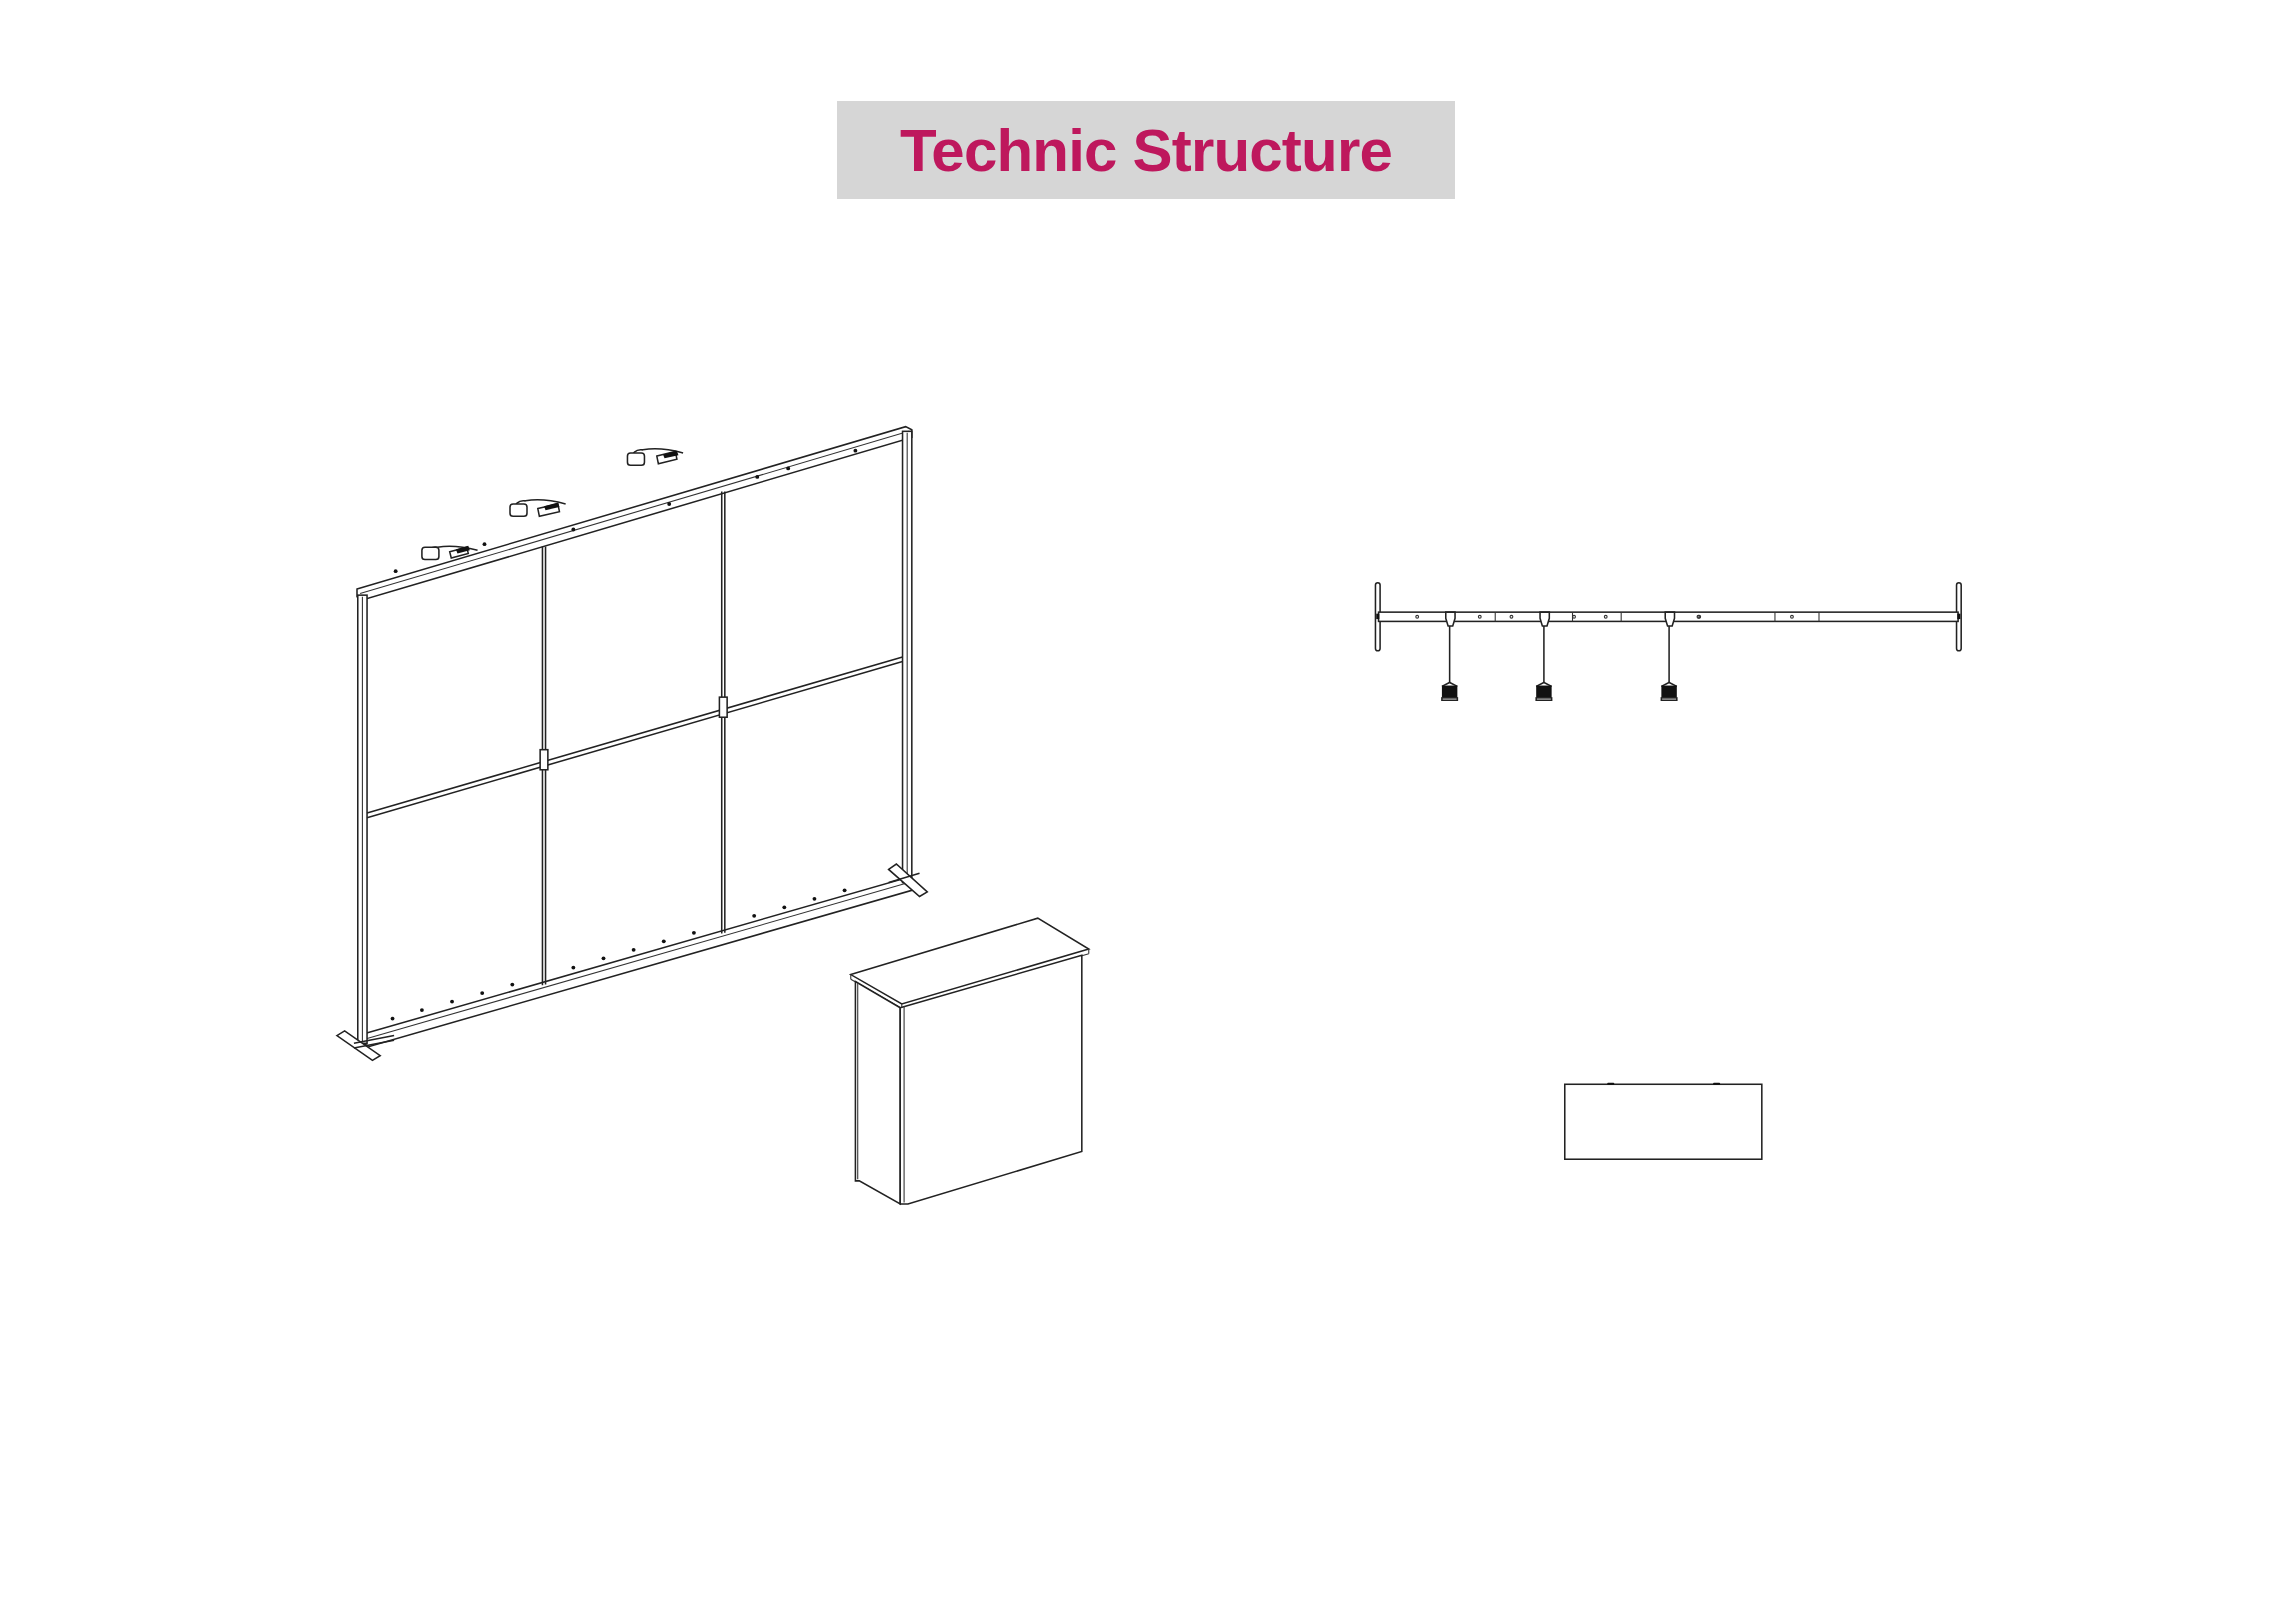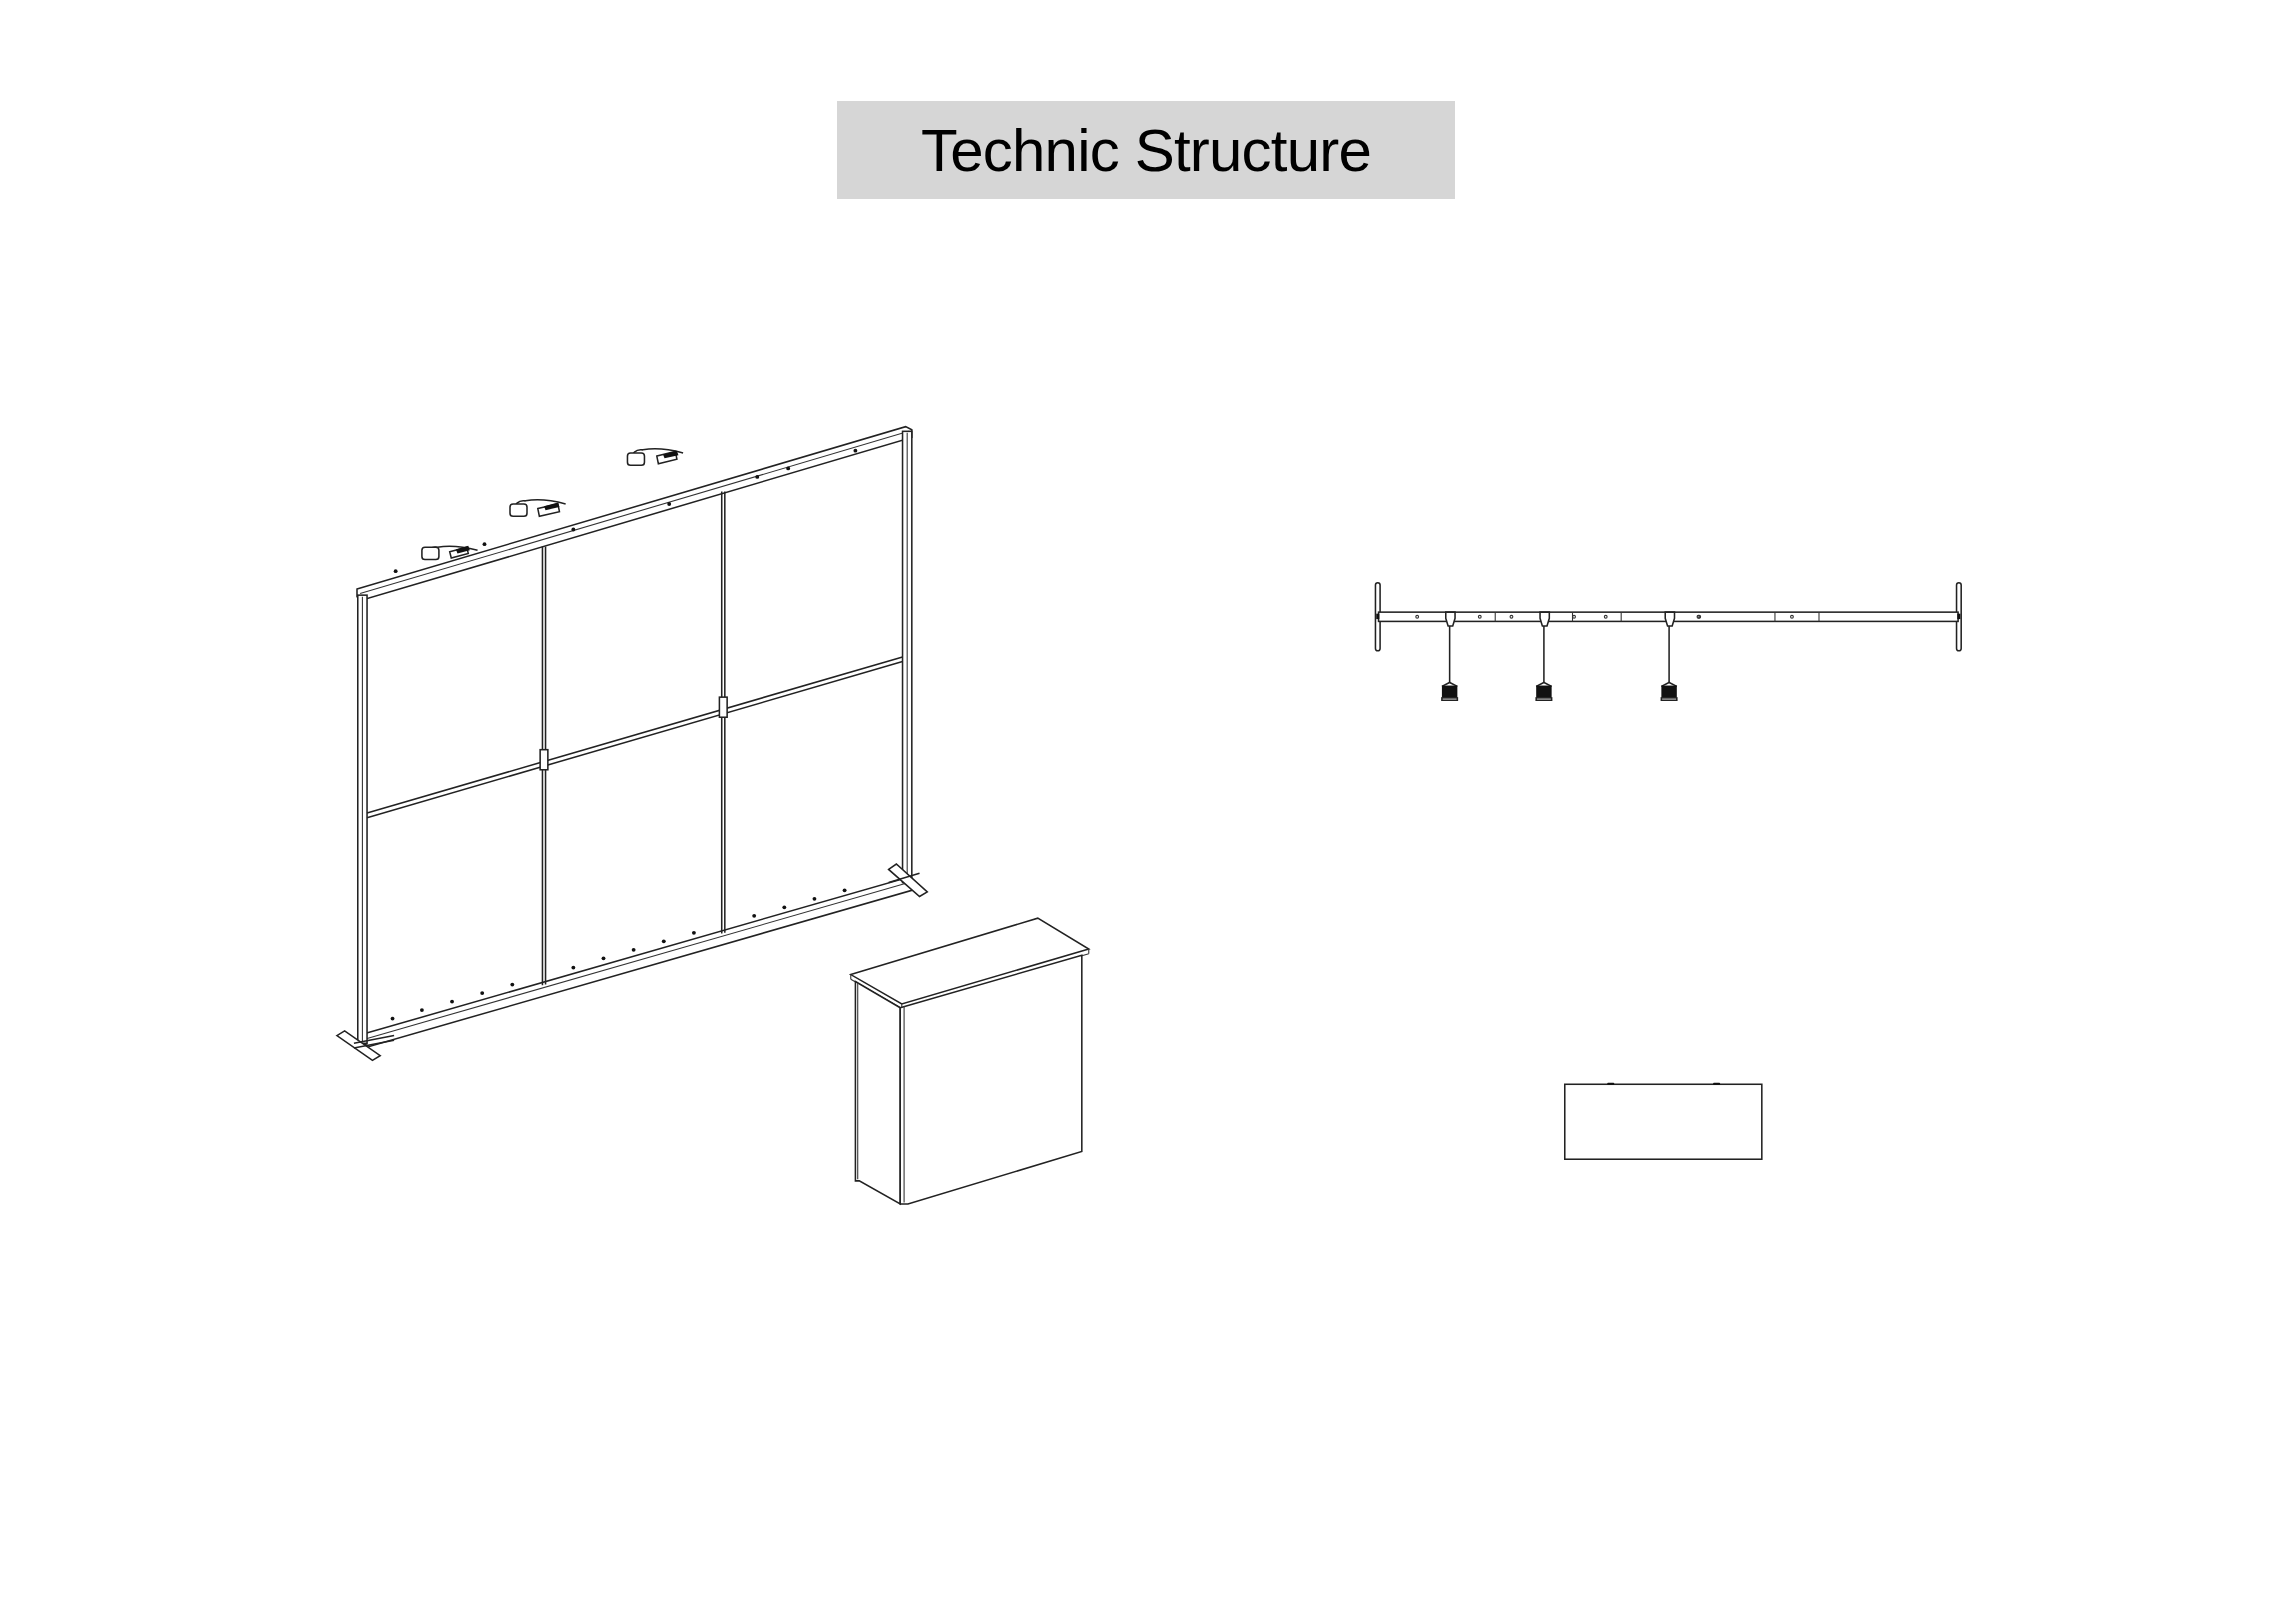--- a/index.html
+++ b/index.html
@@ -1,21 +1,21 @@
 <!DOCTYPE html>
 <html style="font-size:12.4px"><head>
 <meta charset="utf-8">
 <style>
   html, body { margin: 0; padding: 0; background: #ffffff; }
   body { width: 2295px; height: 1623px; position: relative; overflow: hidden; font-family: "Liberation Sans", sans-serif; }
   .title-box {
     position: absolute; left: 837px; top: 101px; width: 618px; height: 98px;
     background: #d6d6d6; display: flex; align-items: center; justify-content: center;
   }
-  .title-text { font-size: 60px; color: #000000; letter-spacing: -0.8px; font-family: "Liberation Sans", sans-serif; }
+  .title-text { font-size: 60px; color: #be185d; letter-spacing: -0.8px; font-family: "Liberation Sans", sans-serif; font-weight: bold; }
   svg.drawing { position: absolute; left: 0; top: 0; }
   .ln { stroke: #222; stroke-width: 2; fill: none; }
   .thin { stroke: #333; stroke-width: 1.4; fill: none; }
   .fillw { fill: #fff; stroke: #222; stroke-width: 2; }
   .blk { fill: #111; }
 </style>
 </head>
 <body>
 
 <div class="title-box">

